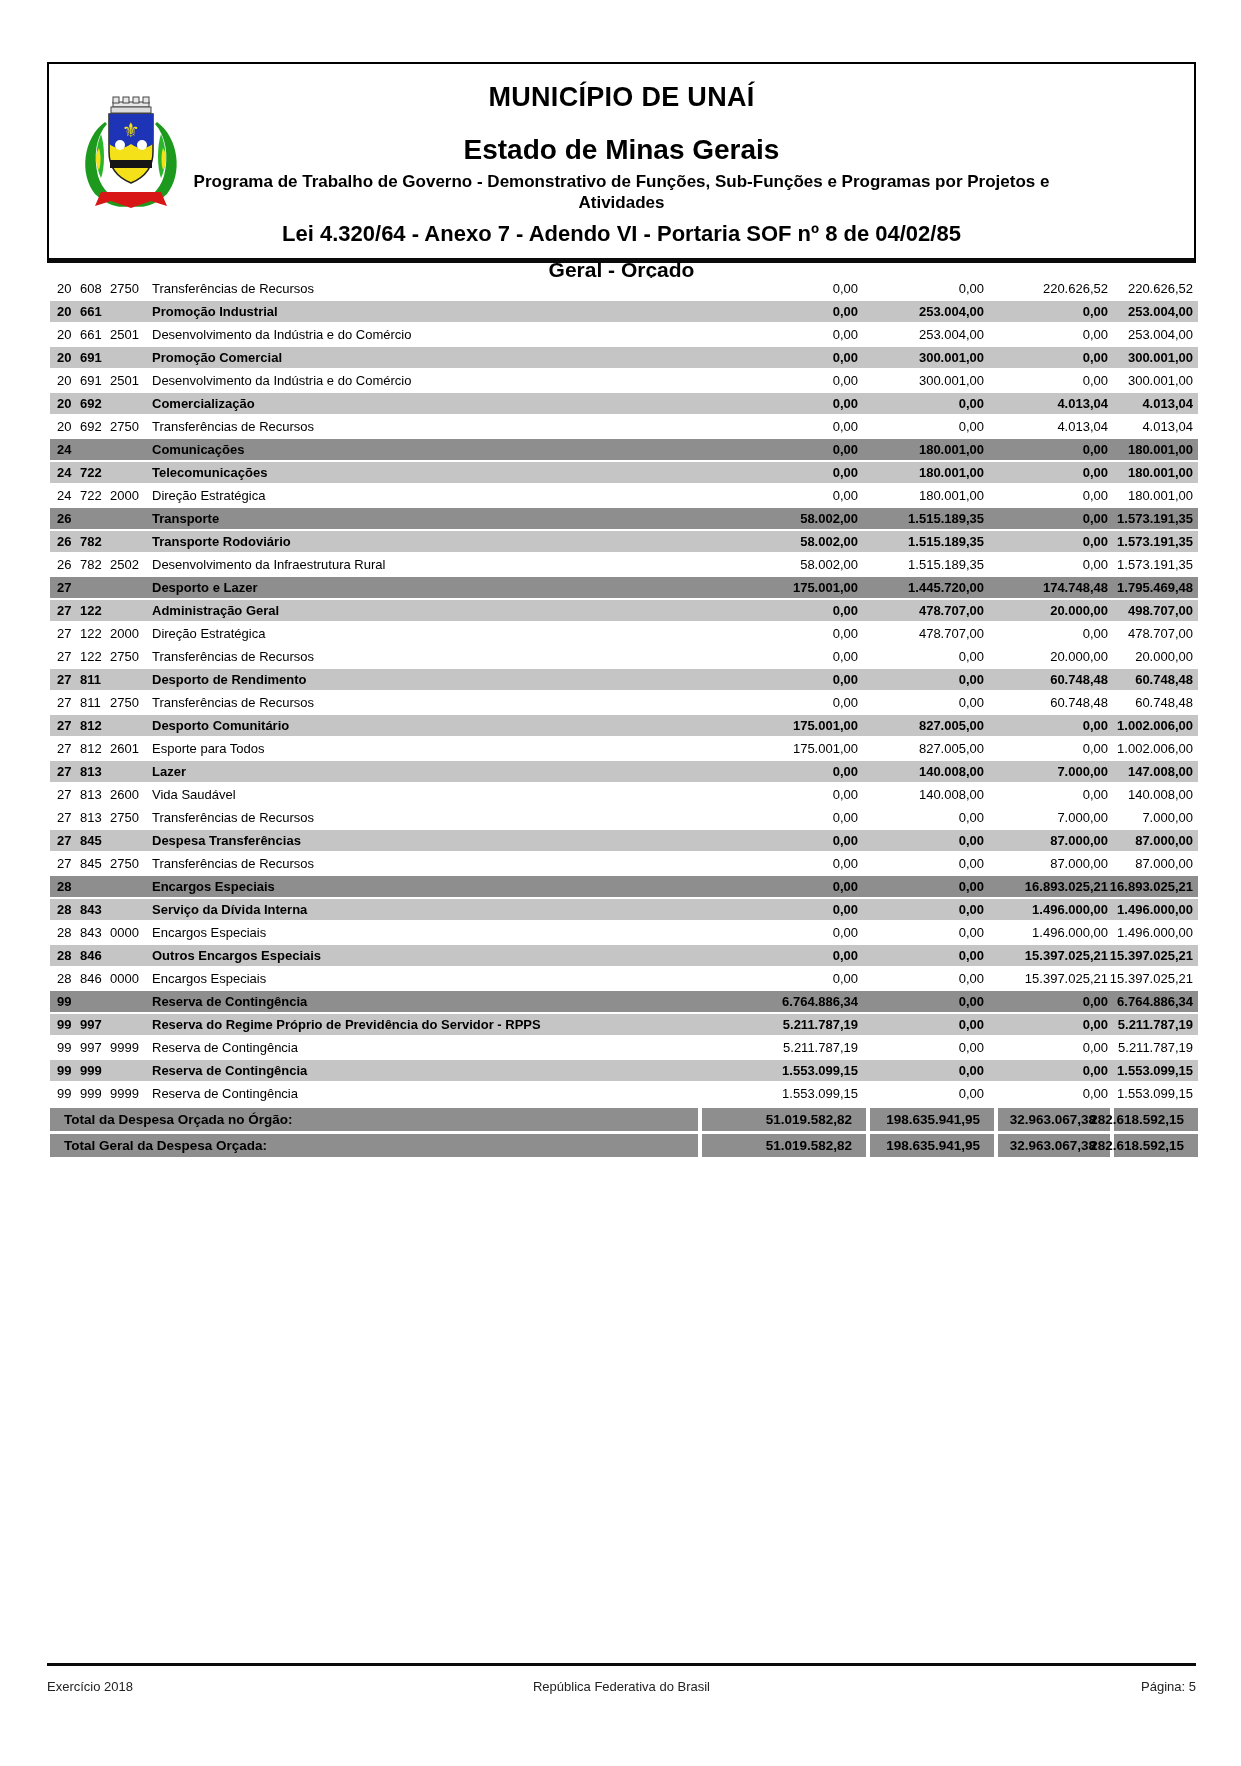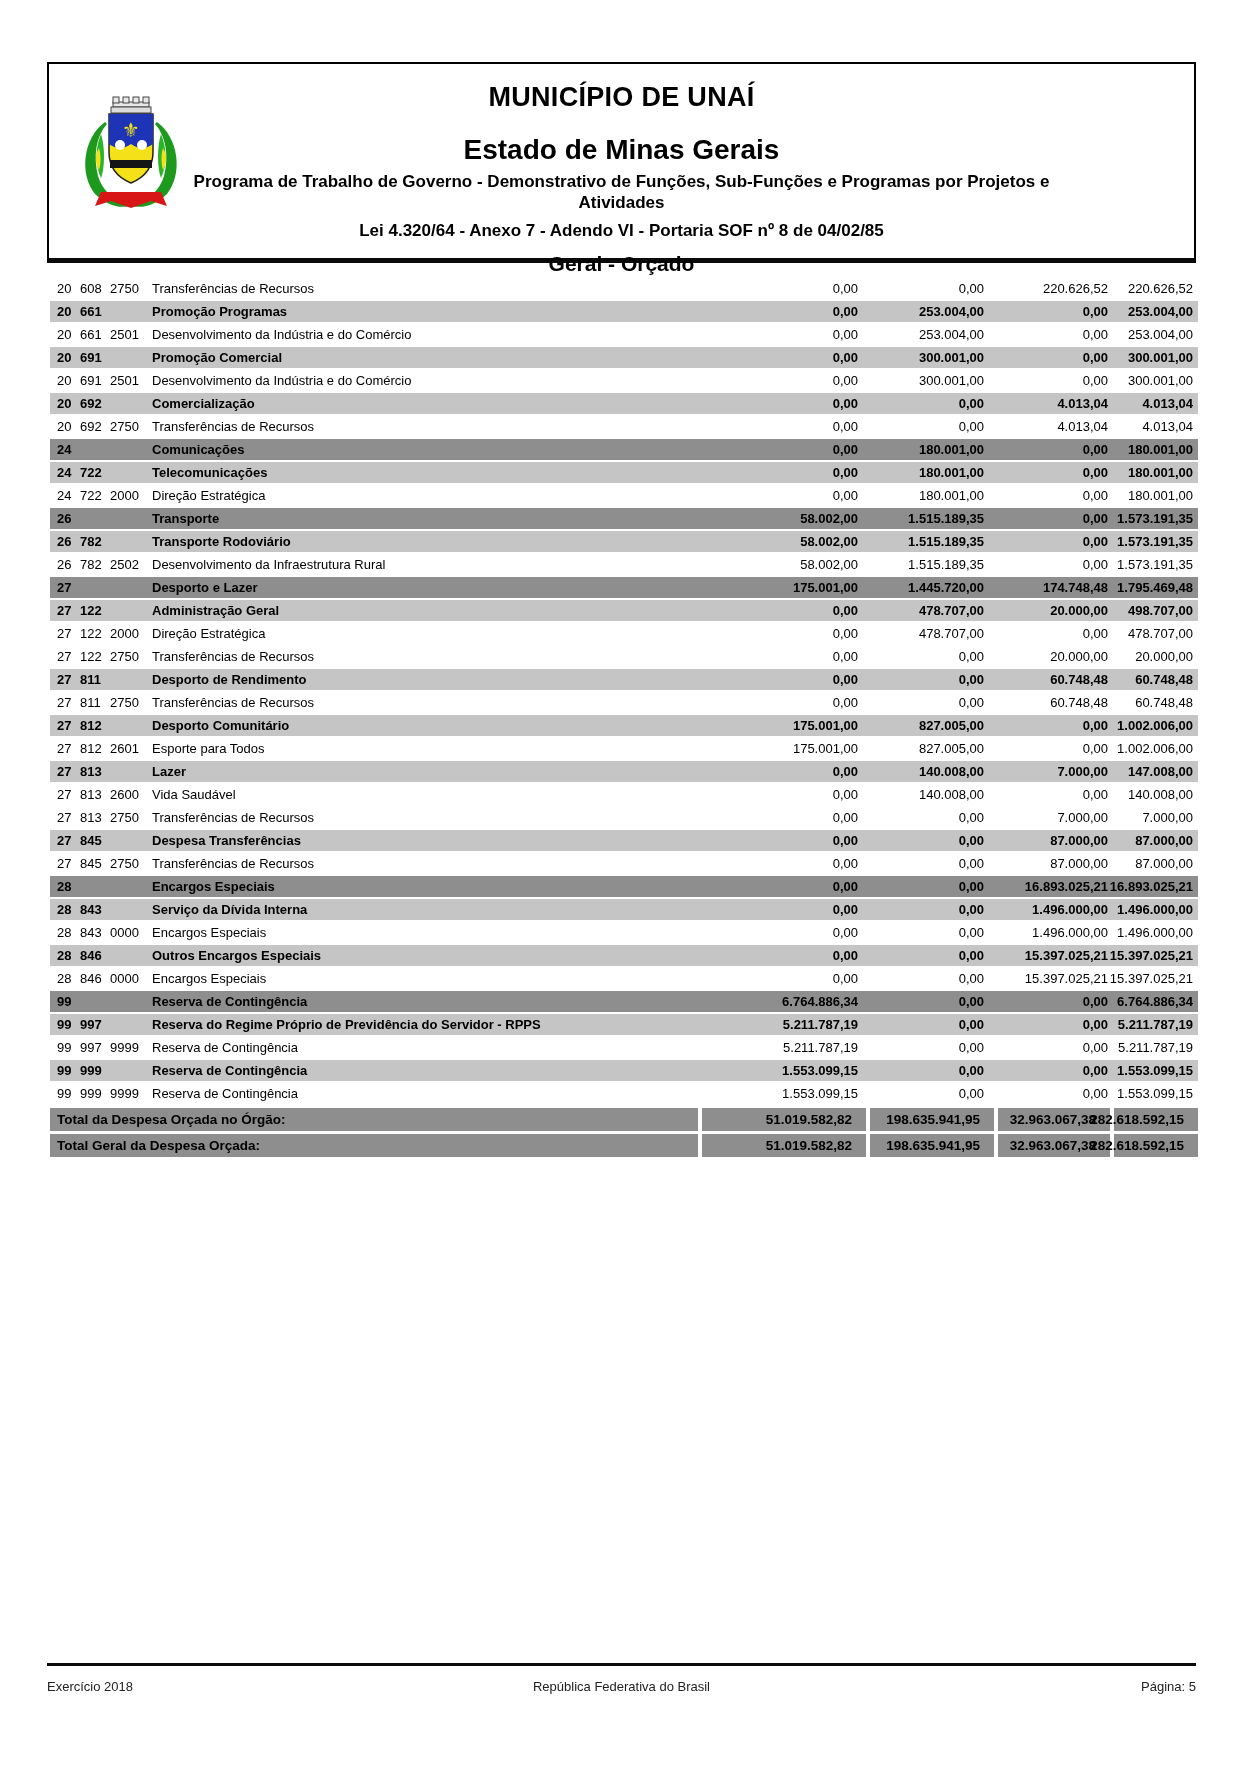--- a/index.html
+++ b/index.html
@@ -13,21 +13,21 @@
   
   .header-box {
     position:absolute; left:47px; top:62px; width:1149px; height:201px;
     border:2px solid #000; border-bottom:5px solid #0a0a0a;
     text-align:center;
   }
   .crest { position:absolute; left:26px; top:26px; width:112px; height:126px; }
   .title-muni  { font-size:27px; font-weight:bold; margin-top:18px; letter-spacing:.3px; }
   .title-state { font-size:28px; font-weight:bold; margin-top:21px; }
   .title-prog  { font-size:17px; font-weight:bold; margin:5px auto 0 auto; width:880px; line-height:1.25; }
-  .title-law   { font-size:17px; font-weight:bold; margin-top:7px; }
+  .title-law   { font-size:22px; font-weight:bold; margin-top:7px; }
   .title-scope { font-size:21px; font-weight:bold; margin-top:11px; }
 
   
   .table { position:absolute; left:50px; top:278px; width:1148px; }
   .row {
     display:flex; align-items:center;
     height:21px; margin-bottom:2px; font-size:13px; white-space:nowrap;
   }
   .row.func   { background:#8e8e8e; font-weight:bold; }
   .row.sub    { background:#c5c5c5; font-weight:bold; }
@@ -39,21 +39,21 @@
   .num { text-align:right; }
   .n1 { width:160px; }
   .n2 { width:126px; }
   .n3 { width:124px; }
   .n4 { width:90px; padding-right:5px; }
 
   
   .totals { margin-top:4px; }
   .total-row { display:flex; height:23px; margin-bottom:3px; font-size:13.5px; font-weight:bold; }
   .total-row .cell { background:#8e8e8e; display:flex; align-items:center; }
-  .t-label { flex:1; padding-left:7px; }
+  .t-label { flex:1; padding-left:14px; }
   .t-num   { justify-content:flex-end; text-align:right; margin-left:4px; padding-right:14px; }
   .tn1 { width:164px; } .tn2 { width:124px; } .tn3 { width:112px; } .tn4 { width:84px; }
 
   
   .footer-line { position:absolute; left:47px; top:1663px; width:1149px; height:3px; background:#0a0a0a; }
   .footer {
     position:absolute; left:47px; top:1679px; width:1149px;
     font-size:13px; color:#222;
   }
   .footer .f-left   { position:absolute; left:0; }
@@ -106,21 +106,21 @@
     <span class="desc">Transferências de Recursos</span>
     <span class="num n1">0,00</span>
     <span class="num n2">0,00</span>
     <span class="num n3">220.626,52</span>
     <span class="num n4">220.626,52</span>
   </div>
       <div class="row sub">
     <span class="c1">20</span>
     <span class="c2">661</span>
     <span class="c3"></span>
-    <span class="desc">Promoção Programas</span>
+    <span class="desc">Promoção Industrial</span>
     <span class="num n1">0,00</span>
     <span class="num n2">253.004,00</span>
     <span class="num n3">0,00</span>
     <span class="num n4">253.004,00</span>
   </div>
       <div class="row detail">
     <span class="c1">20</span>
     <span class="c2">661</span>
     <span class="c3">2501</span>
     <span class="desc">Desenvolvimento da Indústria e do Comércio</span>

